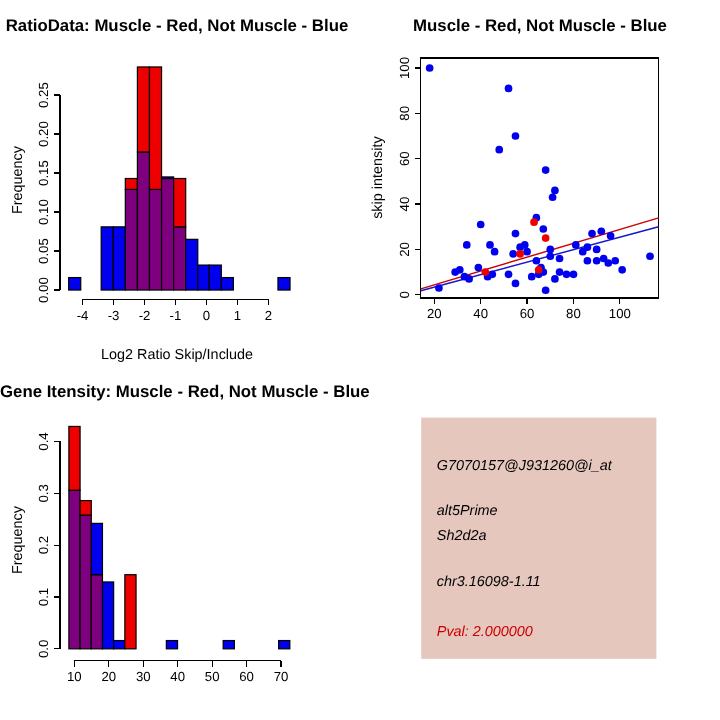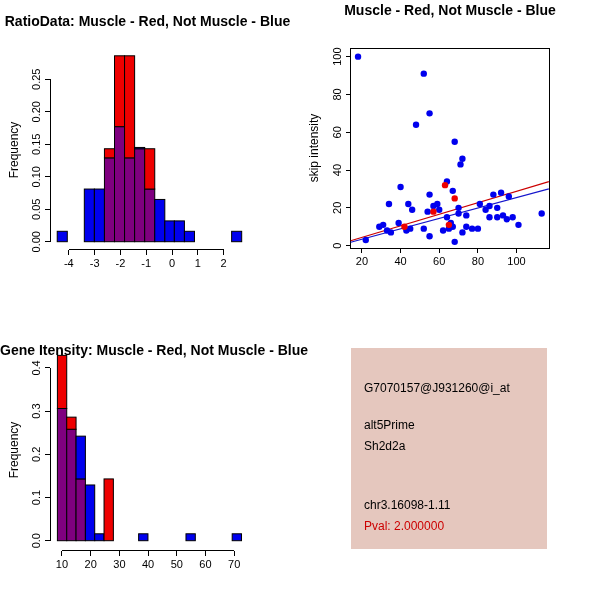--- a/index.html
+++ b/index.html
@@ -5,21 +5,21 @@
   html,body{margin:0;padding:0;background:#fff;}
   #root{position:relative;width:600px;height:600px;background:#ffffff;overflow:hidden;
         font-family:"Liberation Sans",sans-serif;}
   #chart-svg{position:absolute;left:0;top:0;}
   svg text{font-family:"Liberation Sans",sans-serif;font-size:11px;fill:#000;}
   .panel-title{position:absolute;font-weight:bold;font-size:14px;color:#000;text-align:center;white-space:nowrap;}
   .axis-label{position:absolute;font-size:12px;color:#000;text-align:center;white-space:nowrap;}
   .vlabel{position:absolute;font-size:12px;color:#000;width:120px;text-align:center;
           transform:rotate(-90deg);white-space:nowrap;}
   .info-panel{position:absolute;left:351px;top:348px;width:196px;height:201px;}
-  .info-line{position:absolute;left:13px;font-size:12px;color:#000;white-space:nowrap;}
+  .info-line{position:absolute;left:13px;font-size:12px;color:#000;white-space:nowrap;font-style:italic;}
 </style>
 </head>
 <body>
 
 <div id="root">
   <svg id="chart-svg" width="600" height="600">
       <g>
         <line x1="50" y1="241.7" x2="50" y2="79.19999999999999" stroke="#000" stroke-width="1" shape-rendering="crispEdges"></line>
         <line x1="45" y1="241.7" x2="50" y2="241.7" stroke="#000" stroke-width="1" shape-rendering="crispEdges"></line>
         <text x="40" y="241.7" text-anchor="middle" transform="rotate(-90 40 241.7)">0.00</text>
@@ -191,27 +191,28 @@
         <circle cx="404.43739999999997" cy="226.75400000000002" r="3.2" fill="#EE0000"></circle>
         <circle cx="433.4324" cy="211.63400000000001" r="3.2" fill="#EE0000"></circle>
         <circle cx="445.0304" cy="185.17400000000004" r="3.2" fill="#EE0000"></circle>
         <circle cx="448.89639999999997" cy="224.864" r="3.2" fill="#EE0000"></circle>
         <circle cx="454.6954" cy="198.40400000000002" r="3.2" fill="#EE0000"></circle>
       </g>
     </svg>
 
   <div class="panel-title" style="left:0;top:13px;width:295px;">RatioData: Muscle - Red, Not Muscle - Blue</div>
   <div class="vlabel" style="left:-46px;top:143px;">Frequency</div>
-
-  <div class="panel-title" style="left:300px;top:2px;width:300px;">Muscle - Red, Not Muscle - Blue</div>
+  <div class="axis-label" style="left:0;top:288px;width:295px;">Log2 Ratio Skip/Include</div>
+
+  <div class="panel-title" style="left:300px;top:13px;width:300px;">Muscle - Red, Not Muscle - Blue</div>
   <div class="vlabel" style="left:254px;top:141px;">skip intensity</div>
 
-  <div class="panel-title" style="left:0;top:318px;width:300px;margin-top:24px;">Gene Itensity: Muscle - Red, Not Muscle - Blue</div>
+  <div class="panel-title" style="left:0;top:318px;width:300px;">Gene Itensity: Muscle - Red, Not Muscle - Blue</div>
   <div class="vlabel" style="left:-46px;top:443px;">Frequency</div>
 
   <div class="info-panel" style="background: rgb(229, 199, 190);">
     <div class="info-line" style="top:33px;">G7070157@J931260@i_at</div>
     <div class="info-line" style="top:70px;">alt5Prime</div>
     <div class="info-line" style="top:91px;">Sh2d2a</div>
-    <div class="info-line" style="top:150px;text-align:center;">chr3.16098-1.11</div>
+    <div class="info-line" style="top:129px;text-align:center;">chr3.16098-1.11</div>
     <div class="info-line" style="top: 171px; color: rgb(204, 0, 0); text-align: center;">Pval: 2.000000</div>
   </div>
 </div>
 
 </body></html>

